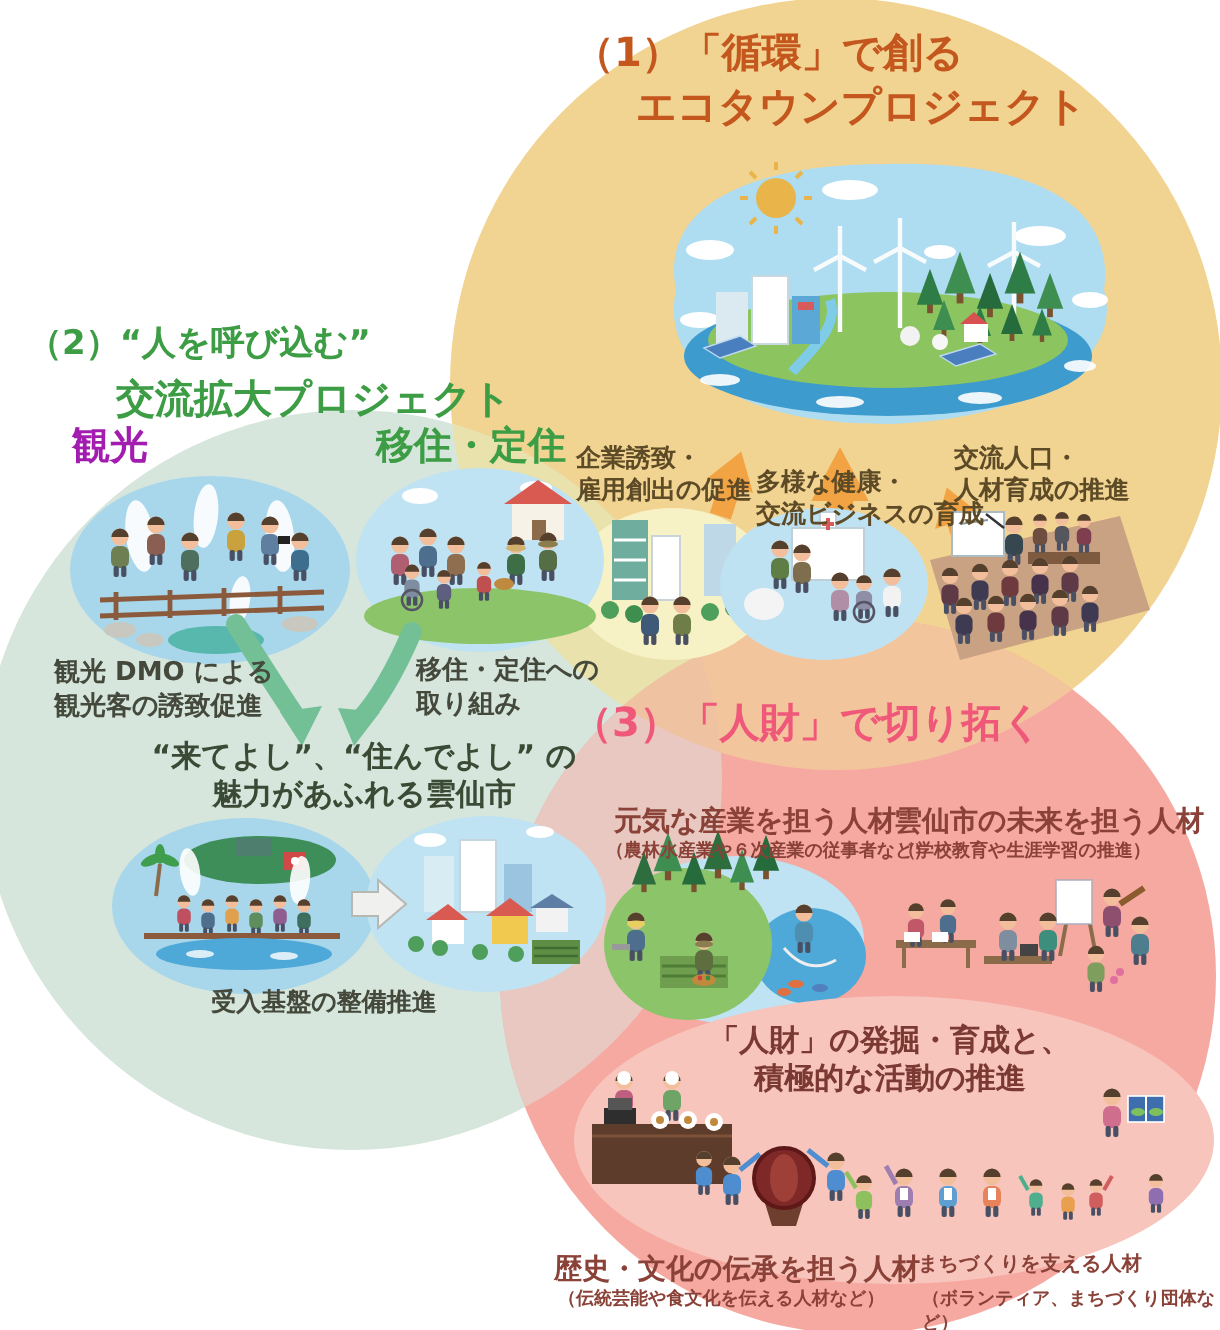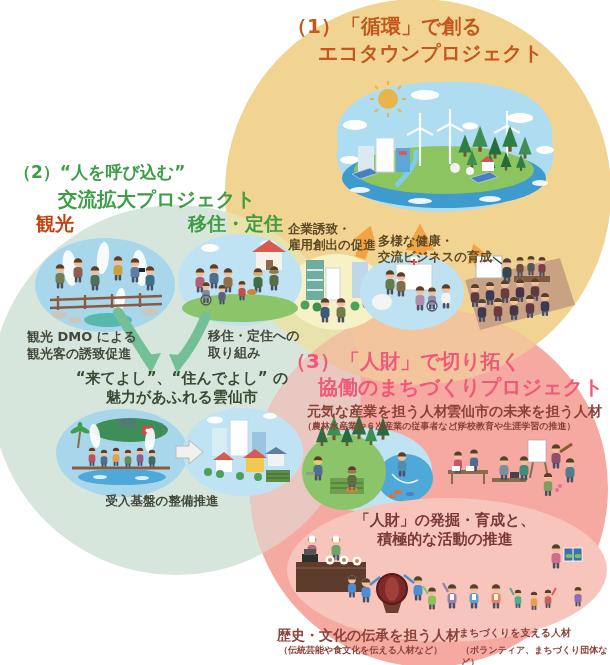--- a/index.html
+++ b/index.html
@@ -17,21 +17,21 @@
   
   #t1a{left:287px;top:14px;font-size:20px;color:#C4571E;}
   #t1b{left:318px;top:41px;font-size:20px;color:#C4571E;}
   #renew{left:228px;top:83px;width:126px;text-align:center;font-size:13.5px;color:#5D4A26;}
   #biz{left:288px;top:221px;font-size:12.5px;color:#5D4A26;}
   #health{left:378px;top:233px;font-size:12.5px;color:#5D4A26;}
   #exch{left:477px;top:221px;font-size:12.5px;color:#5D4A26;}
   
   #t2a{left:14px;top:162px;font-size:17px;color:#3C9D45;}
   #t2b{left:58px;top:188px;font-size:19.5px;color:#3C9D45;}
-  #tourh{left:36px;top:211px;font-size:19px;color:#c2410c;}
+  #tourh{left:36px;top:211px;font-size:19px;color:#a21caf;}
   #migh{left:188px;top:211px;font-size:19px;color:#3C9D45;}
   #dmo{left:27px;top:329px;font-size:13px;color:#44493C;}
   #migl{left:208px;top:328px;font-size:13px;color:#44493C;}
   #appeal{left:52px;top:369px;width:260px;text-align:center;font-size:15px;color:#3A4A35;}
   #infra{left:92px;top:493px;width:140px;text-align:center;font-size:12.5px;color:#44493C;}
   
   #t3a{left:286px;top:349px;font-size:20px;color:#F0587A;}
   #t3b{left:318px;top:375px;font-size:20px;color:#F0587A;}
   #ind{left:307px;top:403px;font-size:14px;color:#8A4238;}
   #indsub{left:303px;top:421px;font-size:9px;color:#8A4238;}
@@ -454,35 +454,36 @@
     <use href="#psn" transform="translate(578,598) scale(0.8)" style="color:#8E6EB0"></use>
   </g>
 </svg>
 
   <div class="lbl" id="t1a">（1）「循環」で創る</div>
   <div class="lbl" id="t1b">エコタウンプロジェクト</div>
   <div class="lbl" id="biz">企業誘致・
 雇用創出の促進</div>
   <div class="lbl" id="health">多様な健康・
 交流ビジネスの育成</div>
+  <div class="lbl" id="exch">交流人口・
+人材育成の推進</div>
 
   <div class="lbl" id="t2a">（2）“人を呼び込む”</div>
   <div class="lbl" id="t2b">交流拡大プロジェクト</div>
   <div class="lbl" id="tourh">観光</div>
   <div class="lbl" id="migh">移住・定住</div>
   <div class="lbl" id="dmo">観光 DMO による
 観光客の誘致促進</div>
   <div class="lbl" id="migl">移住・定住への
 取り組み</div>
   <div class="lbl" id="appeal">“来てよし”、“住んでよし” の
 魅力があふれる雲仙市</div>
   <div class="lbl" id="infra">受入基盤の整備推進</div>
 
   <div class="lbl" id="t3a">（3）「人財」で切り拓く</div>
-  <div class="lbl" id="t3b">協働のまちづくりプロジェクト</div>
   <div class="lbl" id="ind">元気な産業を担う人材</div>
   <div class="lbl" id="indsub">（農林水産業や６次産業の従事者など）</div>
   <div class="lbl" id="fut">雲仙市の未来を担う人材</div>
   <div class="lbl" id="futsub">（学校教育や生涯学習の推進）</div>
   <div class="lbl" id="ctr">「人財」の発掘・育成と、
 積極的な活動の推進</div>
   <div class="lbl" id="hist">歴史・文化の伝承を担う人材</div>
   <div class="lbl" id="histsub">（伝統芸能や食文化を伝える人材など）</div>
   <div class="lbl" id="comm">まちづくりを支える人材</div>
   <div class="lbl" id="commsub">（ボランティア、まちづくり団体など）</div>

